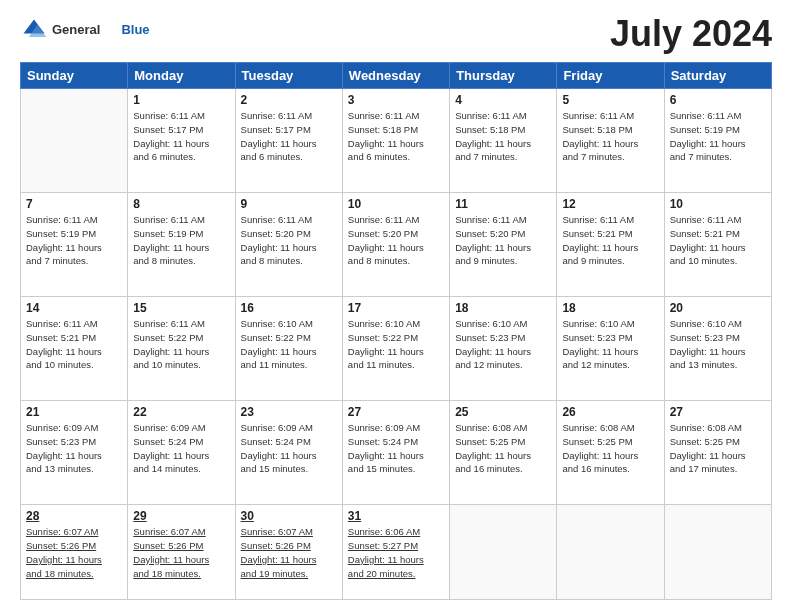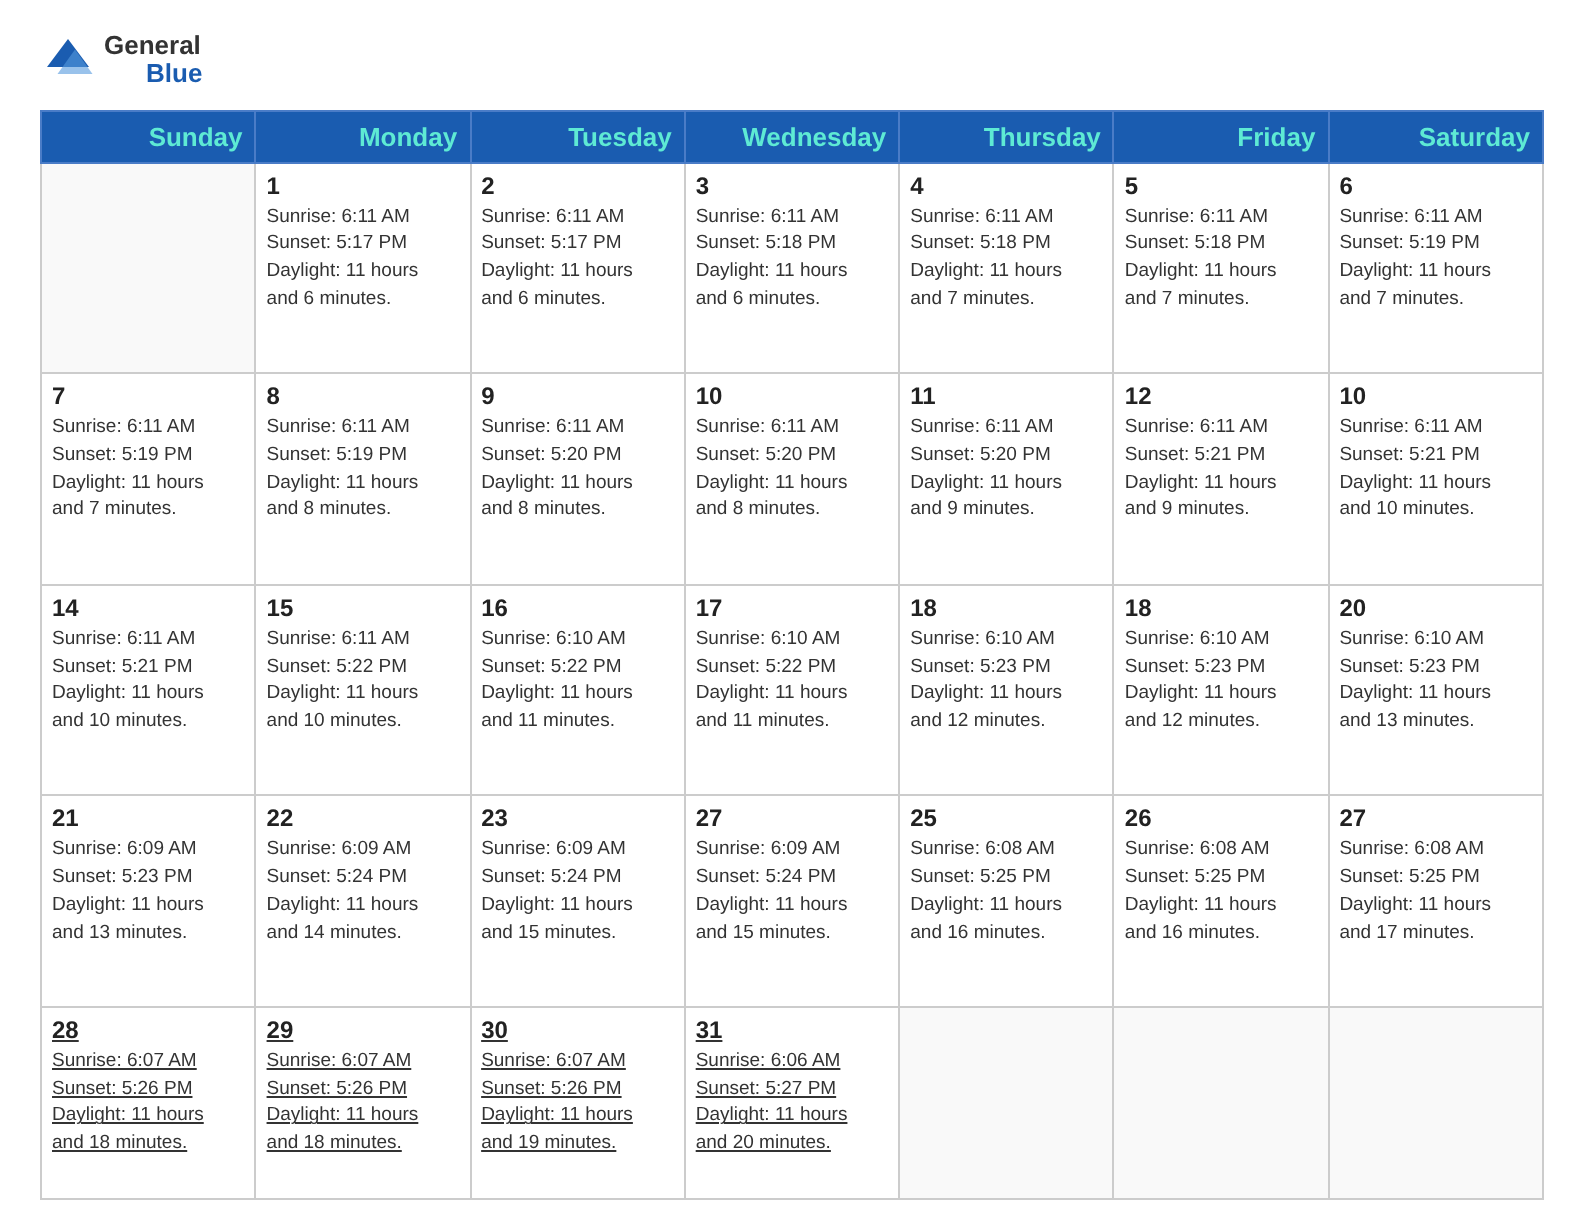--- a/index.html
+++ b/index.html
@@ -23,21 +23,20 @@
       align-items: flex-start;
       margin-bottom: 10px;
     }
     .logo {
       display: flex;
       align-items: center;
       gap: 4px;
     }
     .logo-text {
       display: flex;
-      flex-direction: column;
       font-size: 13px;
       font-weight: bold;
       line-height: 1.1;
       justify-content: space-between;
     }
     .logo-general { color: #333; }
     .logo-blue { color: #1a5cb0; margin-left: 21px; }
     .logo-icon {
       width: 28px;
       height: 28px;
@@ -58,22 +57,22 @@
     }
     .calendar {
       flex: 1;
       border: 1px solid #ccc;
       border-collapse: collapse;
       width: 100%;
       table-layout: fixed;
     }
     .calendar th {
       background-color: #1a5cb0;
-      color: #5eead4;
-      text-align: right;
+      color: #ffffff;
+      text-align: left;
       padding: 5px 6px;
       font-size: 13px;
       font-weight: bold;
       border: 1px solid #4a7cc7;
     }
     .calendar td {
       border: 1px solid #ccc;
       vertical-align: top;
       padding: 4px 5px;
       font-size: 10px;
@@ -109,20 +108,21 @@
       <svg class="logo-icon" viewBox="0 0 32 32">
         <polygon points="16,4 28,20 4,20" fill="#1a5cb0"></polygon>
         <polygon points="20,10 30,24 10,24" fill="#5599dd" opacity="0.6"></polygon>
       </svg>
       <div class="logo-text">
         <span class="logo-general">General</span>
         <span class="logo-blue">Blue</span>
       </div>
     </div>
     <div class="title-block">
+      <div class="title-month">July 2024</div>
     </div>
   </div>
 
   <table class="calendar">
     <thead>
       <tr>
         <th>Sunday</th>
         <th>Monday</th>
         <th>Tuesday</th>
         <th>Wednesday</th>

